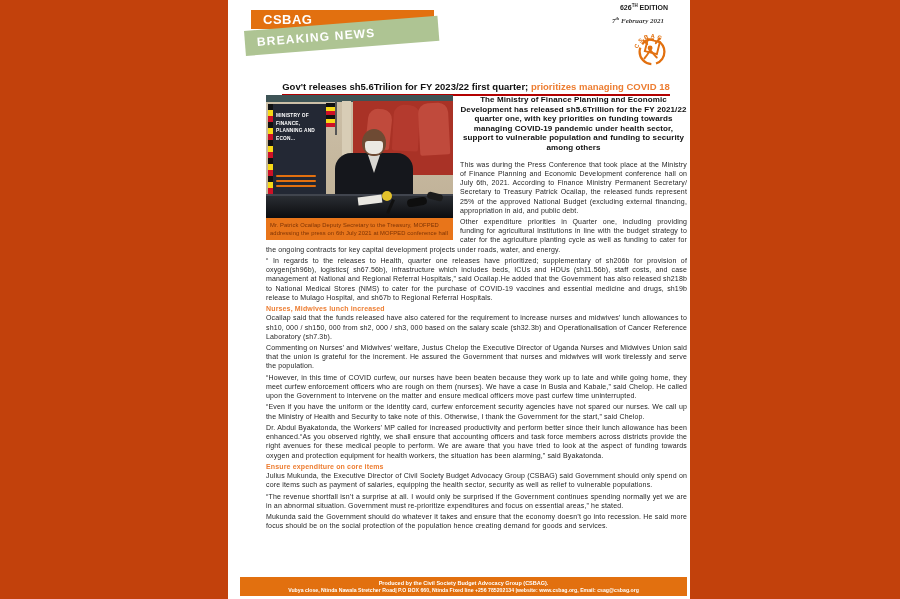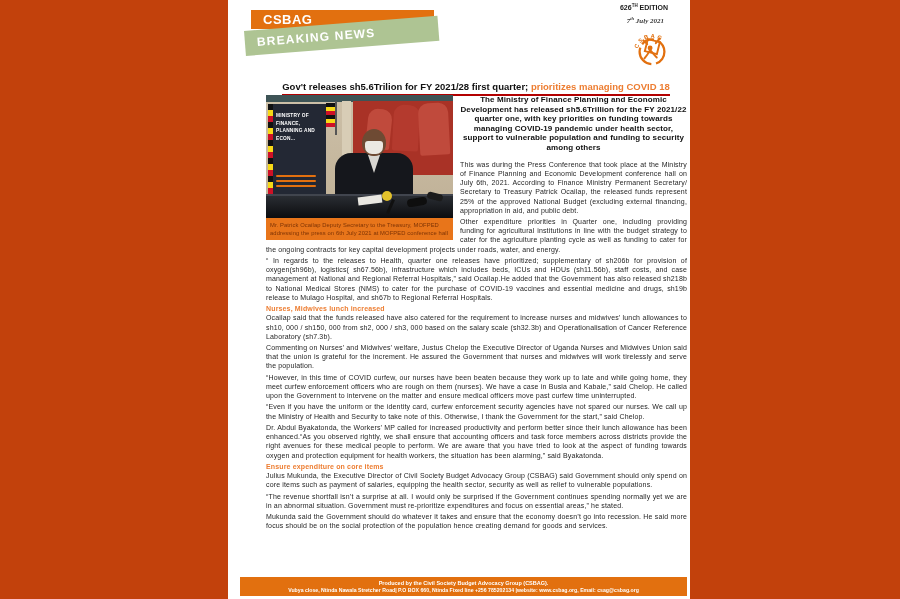--- a/index.html
+++ b/index.html
@@ -76,35 +76,35 @@
 </head>
 <body>
 
 <div class="canvas">
   <div class="page">
 
     <div class="masthead">
       <div class="org-banner">CSBAG</div>
       <div class="bn-banner">BREAKING NEWS</div>
       <div class="edition"><span>626</span><sup>TH</sup><span> EDITION</span></div>
-      <div class="date-line"><span>7</span><sup>th</sup><span> July 2021</span></div>
+      <div class="date-line"><span>7</span><sup>th</sup><span> February 2021</span></div>
       <svg class="logo" viewBox="0 0 44 44">
         <defs>
             <path id="logoArc" d="M7,24 A16,16 0 0 1 37,22" fill="none"></path>
           </defs>
         <text font-size="6" font-weight="bold" fill="#E2700F" letter-spacing="2"><textPath href="#logoArc">CSBAG</textPath></text>
         <circle cx="22" cy="27" r="13" fill="none" stroke="#E2700F" stroke-width="2.4" stroke-dasharray="16 5 24 4 14 5"></circle>
         <rect x="16" y="15" width="13" height="13" fill="none" stroke="#E2700F" stroke-width="2" transform="rotate(14 22 21)"></rect>
         <circle cx="20" cy="23" r="2.6" fill="#E2700F"></circle>
         <path d="M20,25 q-3,6 -6,9 M20,25 q4,5 7,8 M17,19 l-4,-4 M26,18 l4,-5" stroke="#E2700F" stroke-width="2" fill="none" stroke-linecap="round"></path>
       </svg>
     </div>
 
     <div class="headline-row">
-      <span class="headline-inner"><span>Gov't releases sh5.6Trilion for FY 2021/28 first quarter;</span><span class="headline-hl"> prioritizes managing COVID 18</span></span>
+      <span class="headline-inner"><span>Gov't releases sh5.6Trilion for FY 2023/22 first quarter;</span><span class="headline-hl"> prioritizes managing COVID 18</span></span>
     </div>
 
     <div class="article">
       <div class="fig">
         <div class="photo">
           <div class="ph-topband"></div>
           <div class="seats-bg"></div>
           <div class="seat s1"></div>
           <div class="seat s2"></div>
           <div class="seat s3"></div>

